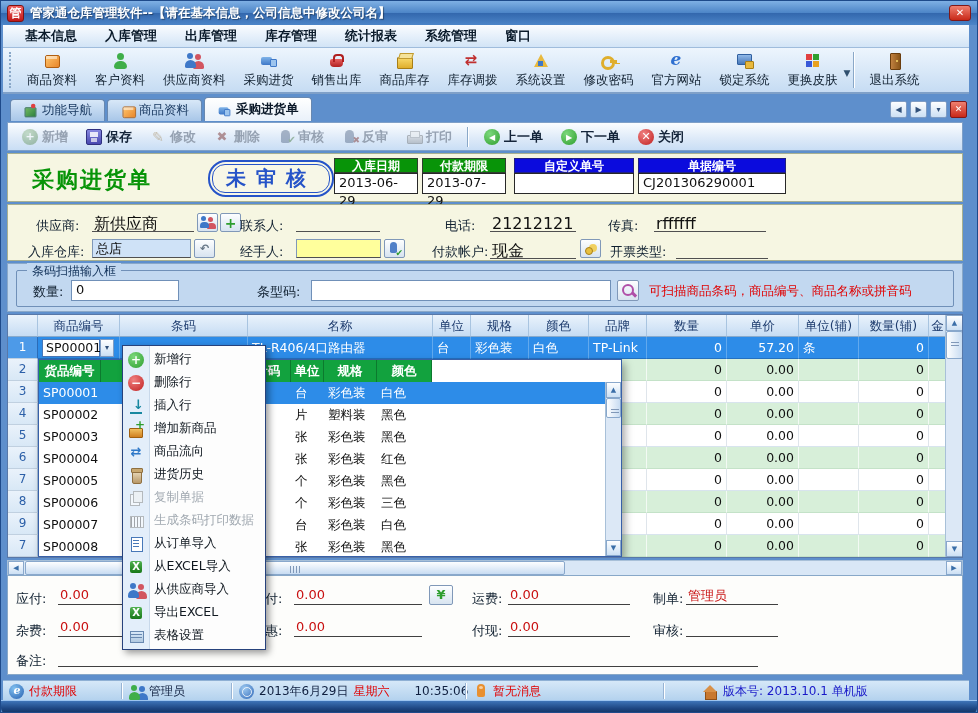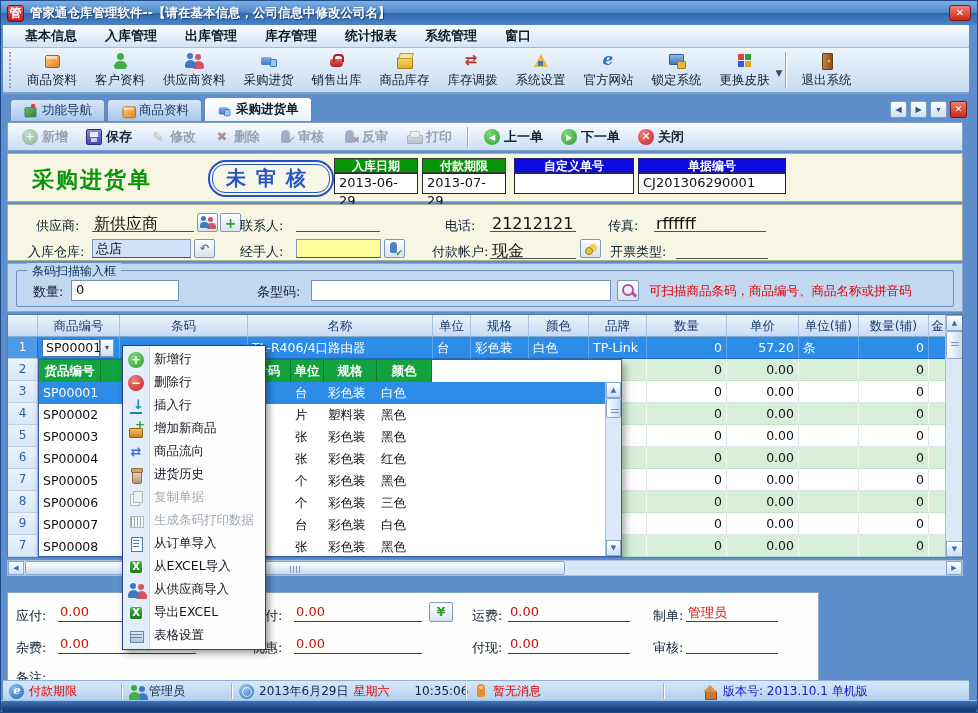--- a/index.html
+++ b/index.html
@@ -169,21 +169,21 @@
 
   
   .hscroll{position:absolute;top:559px;left:6px;width:956px;height:16px;background:#D9E7F6;border:1px solid #A8C0D8}
   .hs-btn{position:absolute;top:0;width:16px;height:14px;background:linear-gradient(#FDFEFF,#CCE0F4);border:1px solid #89A8CC;font-size:7px;line-height:13px;text-align:center;color:#3A6EA8;cursor:pointer}
   .hs-btn.left{left:0}
   .hs-btn.right{right:0}
   .hs-thumb{position:absolute;left:17px;top:0;width:540px;height:14px;background:linear-gradient(#FDFEFF,#C8DCF2);border:1px solid #89A8CC;border-radius:2px;cursor:pointer}
   .hs-thumb::after{content:'';position:absolute;left:50%;top:4px;width:10px;height:7px;margin-left:-5px;background:repeating-linear-gradient(90deg,#8098B8 0 1px,transparent 1px 3px)}
 
   
-  .totals{position:absolute;top:591px;left:6px;width:812px;height:100px;background:#FDFDFB;border:1px solid #88A8C8}
+  .totals{position:absolute;top:574px;left:6px;width:956px;height:100px;background:#FDFDFB;border:1px solid #88A8C8}
   .tf-label{position:absolute;font-size:13px;color:#102030;white-space:nowrap}
   .tf-value{position:absolute;display:inline-block;height:18px;border-bottom:1px solid #404040;font-size:13px;color:#C81010;padding:0 2px;white-space:nowrap}
   .money-btn{position:absolute;width:24px;height:20px;background:linear-gradient(#FDFEFF,#D8E4F0);border:1px solid #8098B8;border-radius:2px;color:#2E9E2E;font-weight:bold;font-size:13px;line-height:18px;text-align:center;cursor:pointer}
 
   
   .statusbar{position:absolute;top:679px;left:2px;right:8px;height:20px;background:linear-gradient(#D6E8F8,#B4D2EE);border-top:1px solid #8FB0D4;font-size:12px}
   .sb-seg{position:absolute;top:0;height:20px;display:flex;align-items:center;gap:5px;white-space:nowrap}
   .sb-sep{position:absolute;top:2px;width:2px;height:16px;border-left:1px solid #98B4D4;border-right:1px solid #fff}
   .sb-red{color:#E00000}
   .sb-blue{color:#1818C8}
@@ -281,20 +281,24 @@
       </div>
       <div class="tb-btn">
         <span class="ic transfer-arrows-icon"></span>
         <span class="tb-label">库存调拨</span>
       </div>
       <div class="tb-btn">
         <span class="ic settings-icon"></span>
         <span class="tb-label">系统设置</span>
       </div>
       <div class="tb-btn">
+        <span class="ic password-key-icon"></span>
+        <span class="tb-label">修改密码</span>
+      </div>
+      <div class="tb-btn">
         <span class="ic website-icon"></span>
         <span class="tb-label">官方网站</span>
       </div>
       <div class="tb-btn">
         <span class="ic lock-screen-icon"></span>
         <span class="tb-label">锁定系统</span>
       </div>
       <div class="tb-btn">
         <span class="ic skin-icon"></span>
         <span class="tb-label">更换皮肤</span>

